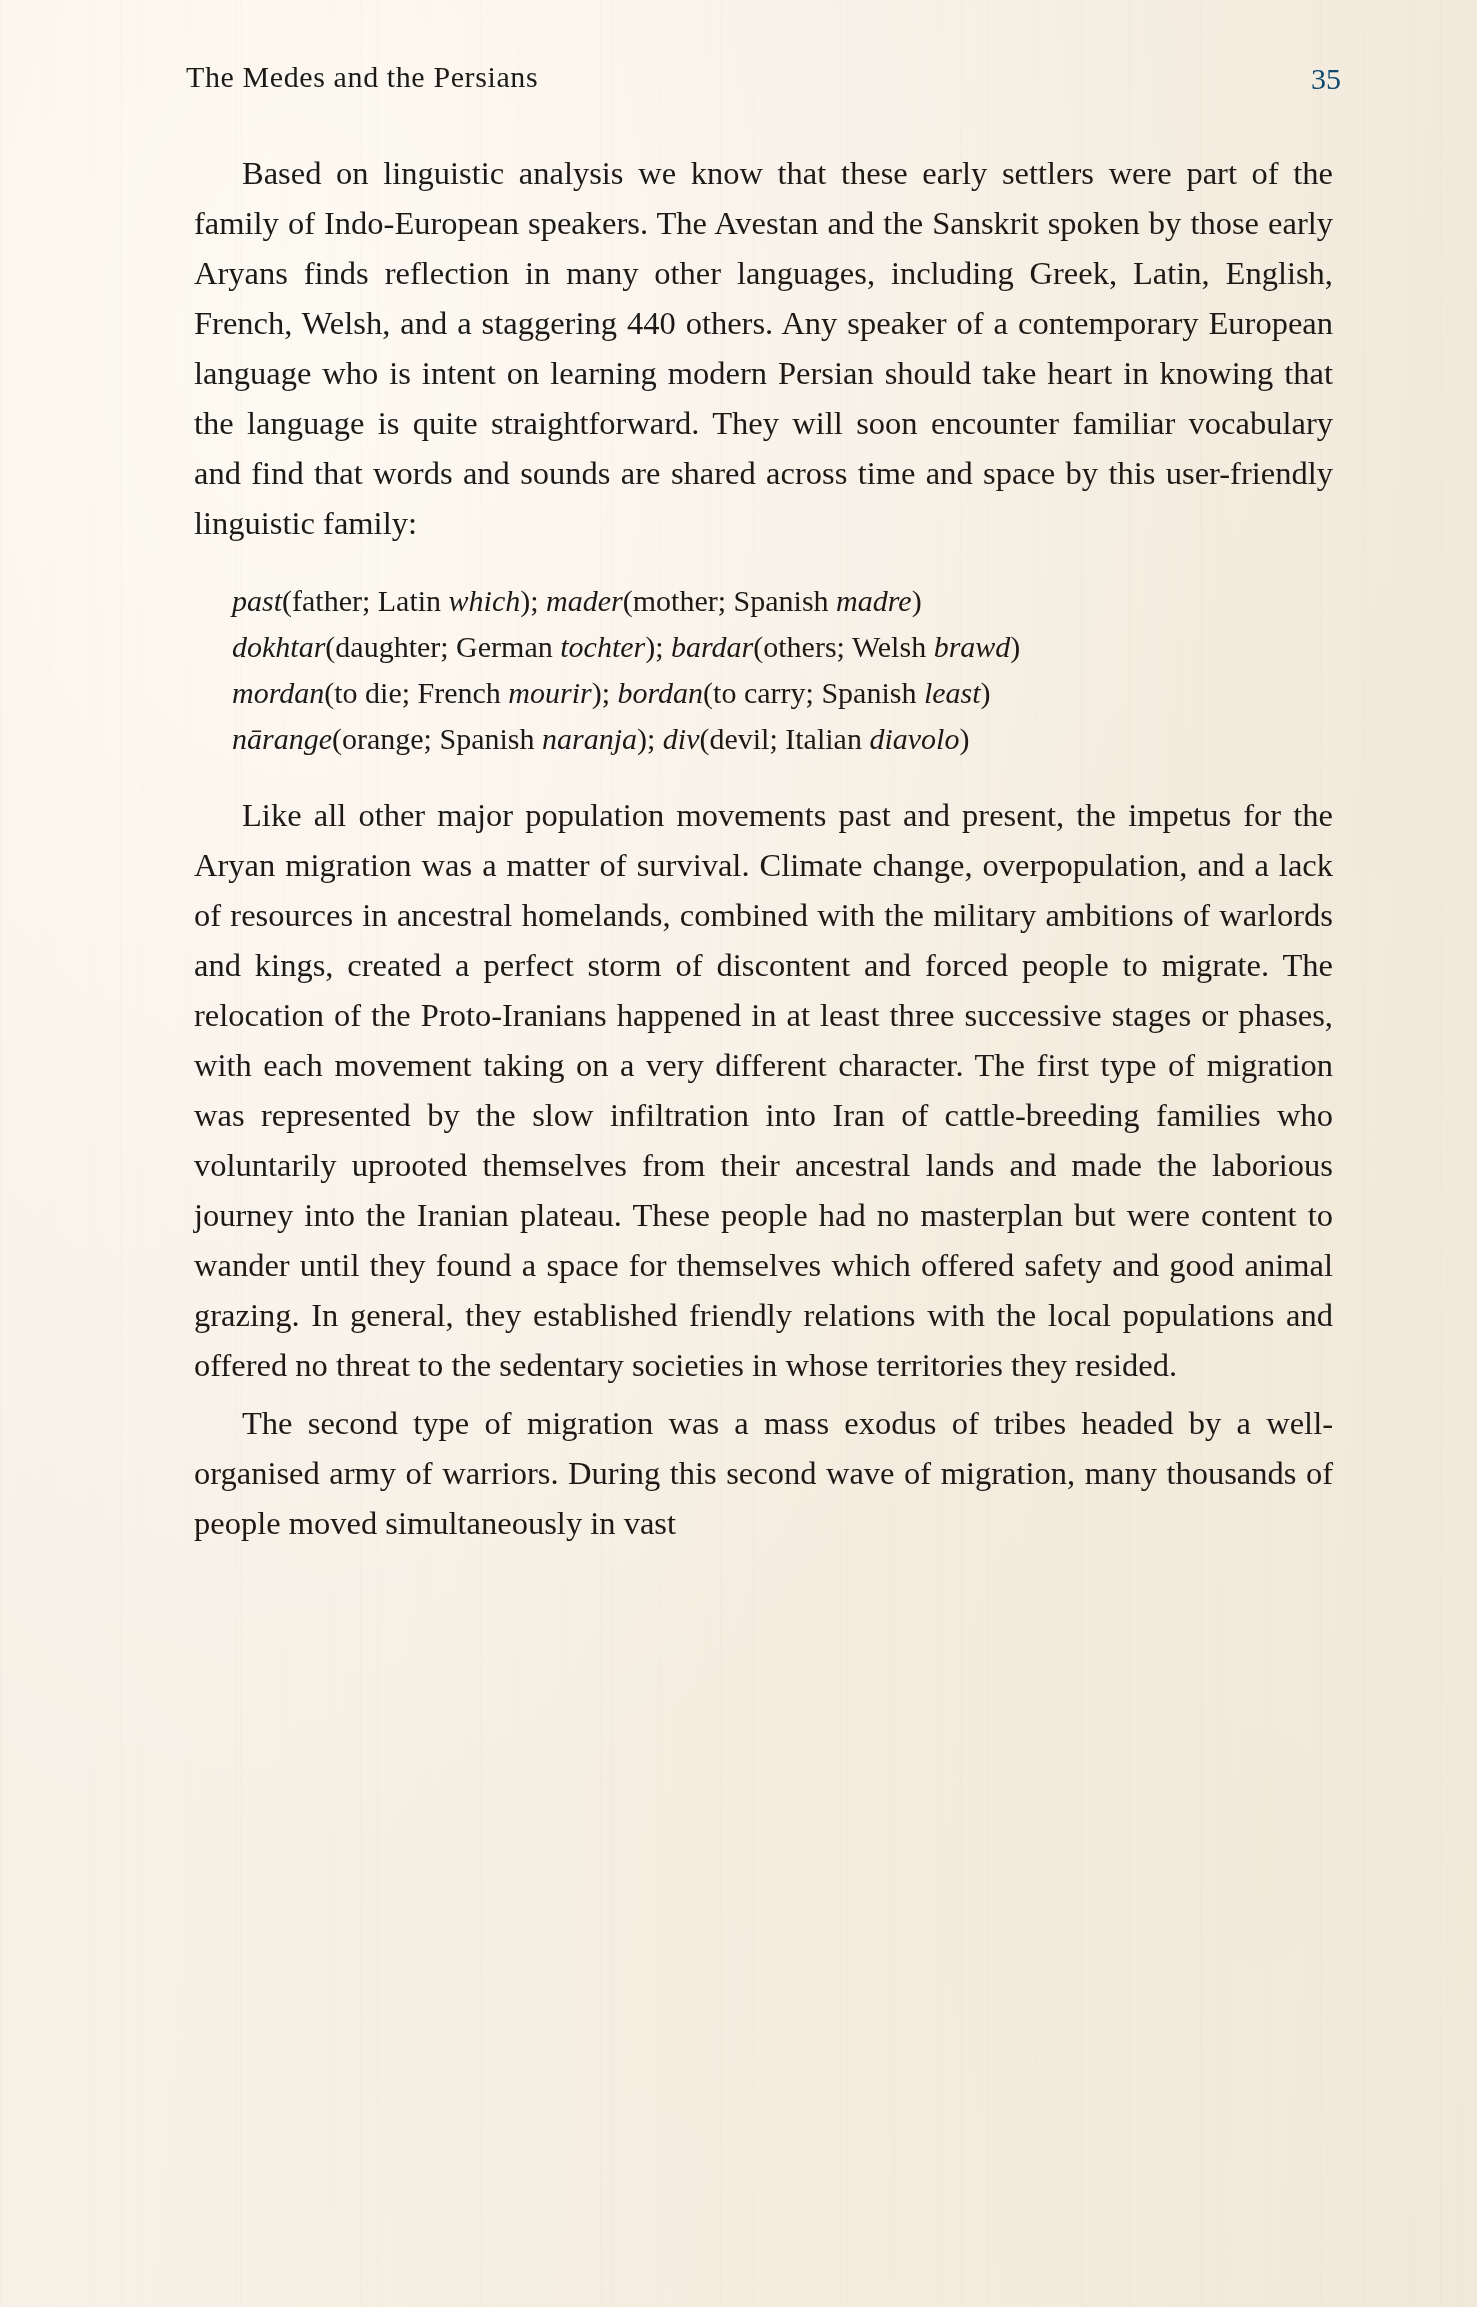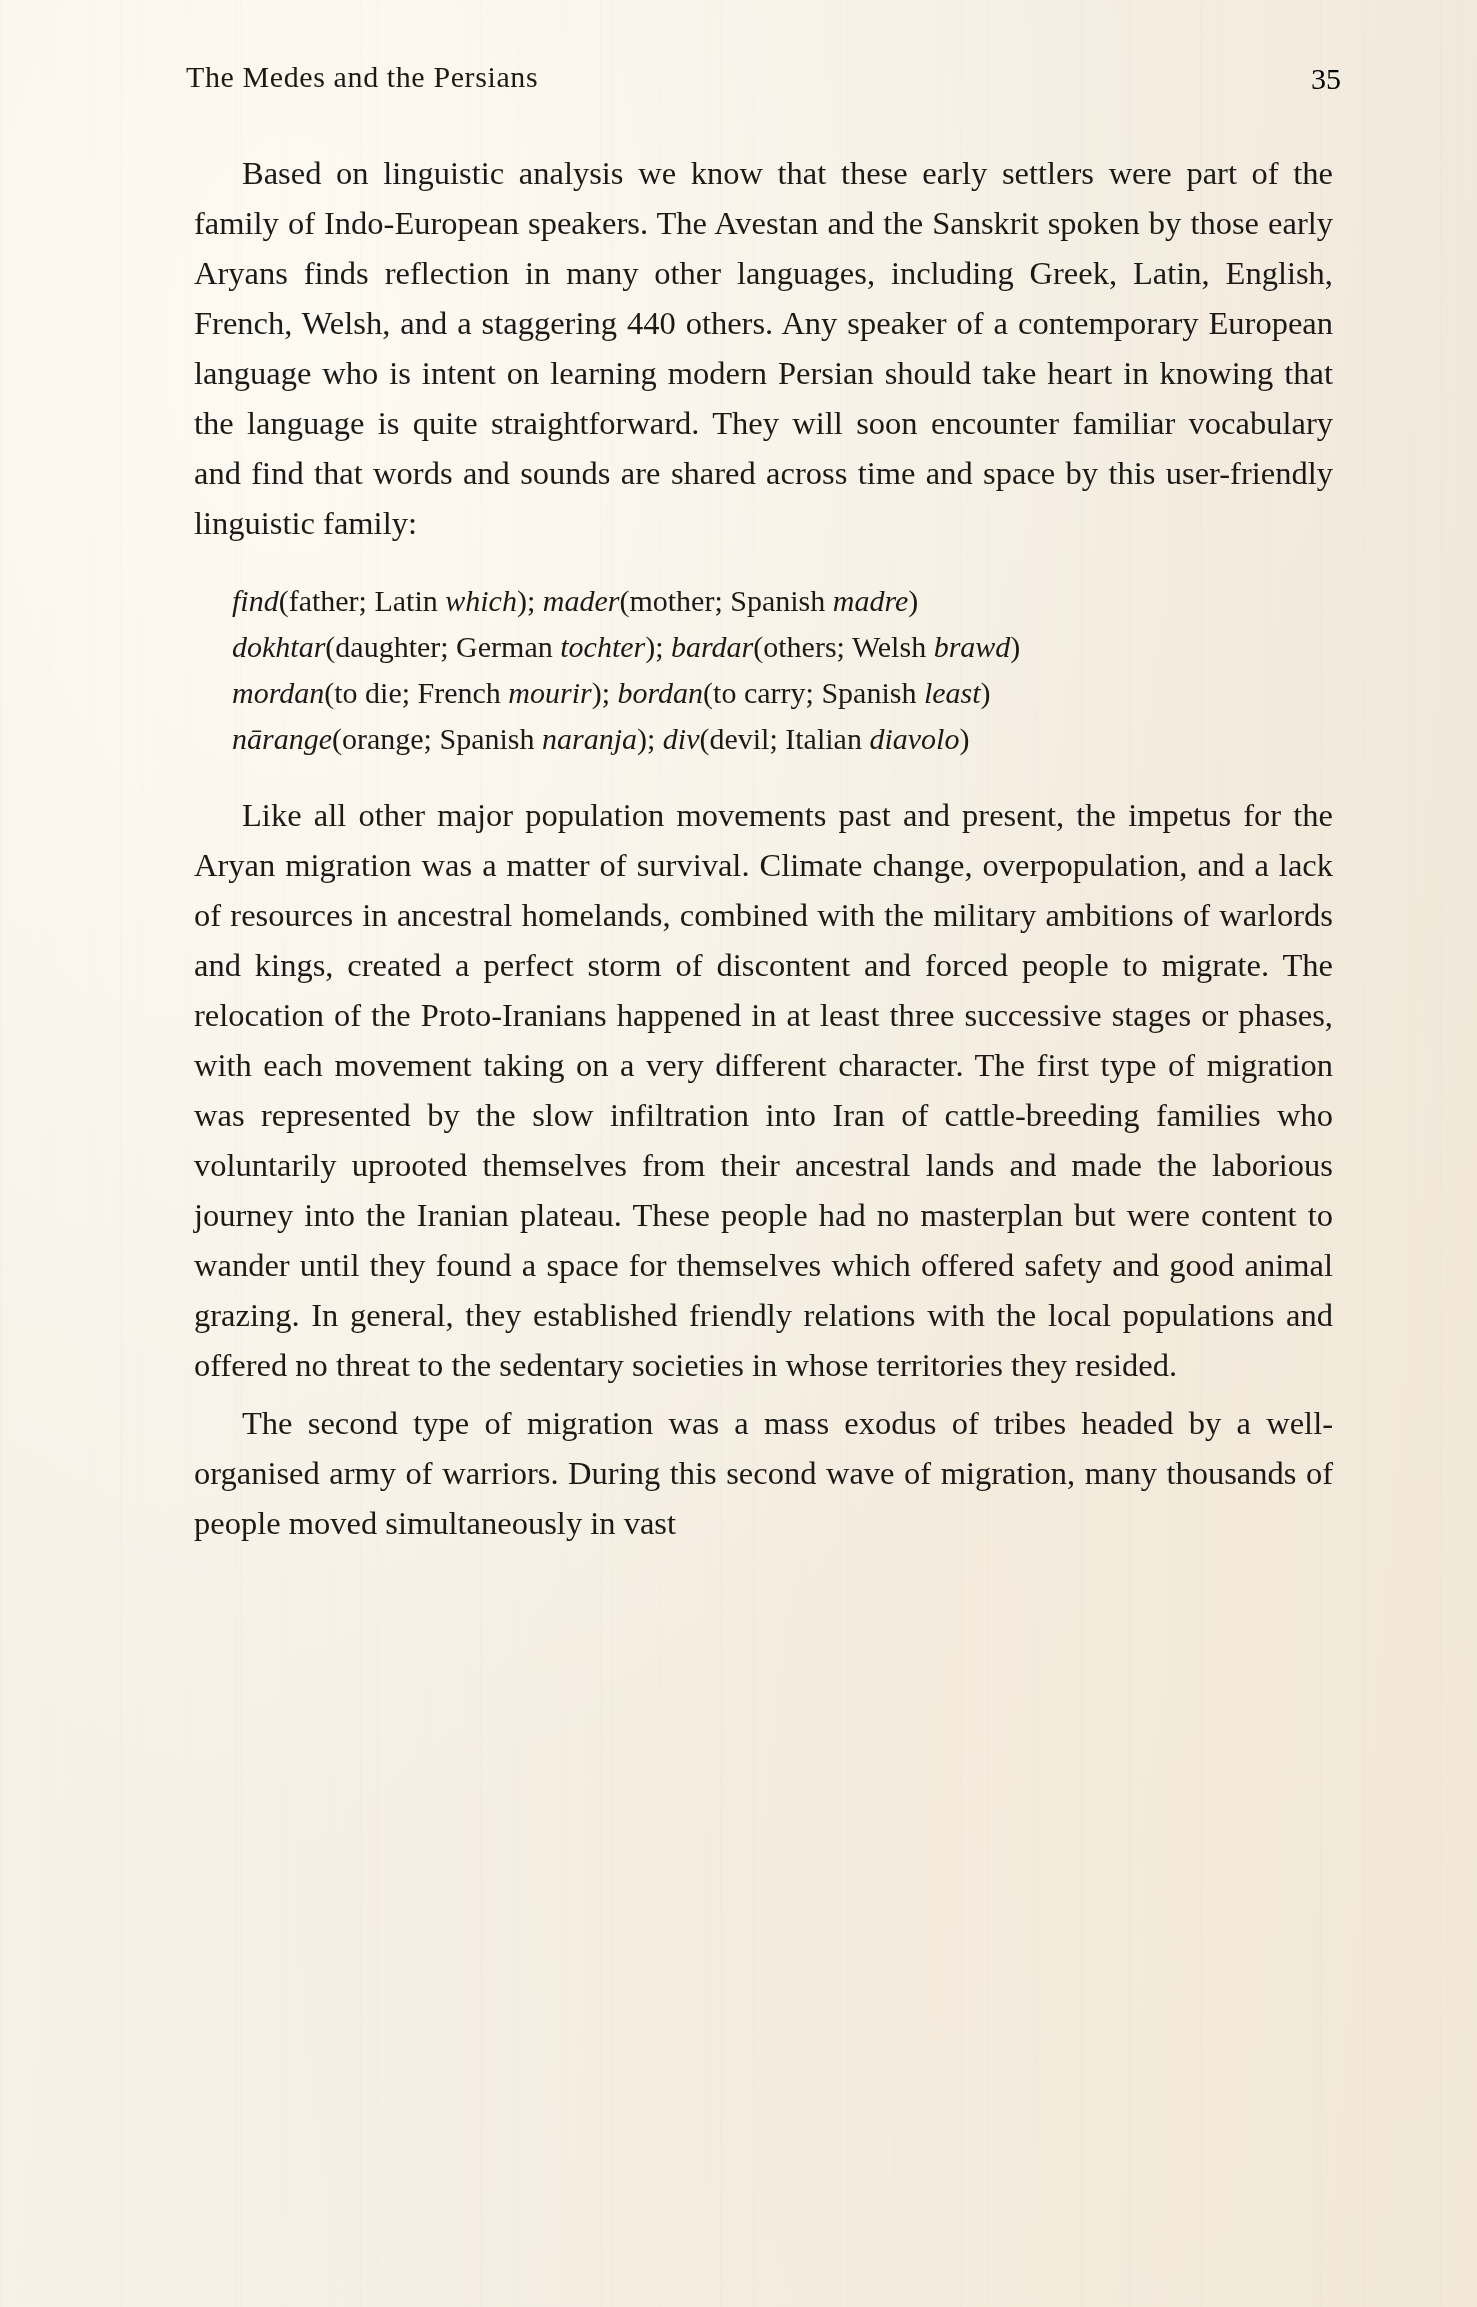--- a/index.html
+++ b/index.html
@@ -55,21 +55,21 @@
   .runhead .title {
     font-size: 30px;
     letter-spacing: 0.6px;
     color: #1d1a16;
   }
   .runhead .folio {
     position: absolute;
     right: 0;
     top: 2px;
     font-size: 30px;
-    color: #000000;
+    color: #0c4a6e;
   }
   p.body {
     font-size: 32.5px;
     line-height: 50px;
     text-align: justify;
     text-justify: inter-word;
     margin: 8px;
     color: #1c1916;
     hyphens: manual;
   }
@@ -101,21 +101,21 @@
 
     <div class="runhead">
       <span class="title">The Medes and the Persians</span>
       <span class="folio">35</span>
     </div>
 
     <p class="body indent">Based on linguistic analysis we know that these early settlers were part of the family of Indo-European speakers. The Avestan and the Sanskrit spoken by those early Aryans finds reflection in many other languages, including Greek, Latin, English, French, Welsh, and a staggering 440 others. Any speaker of a contemporary European language who is intent on learning modern Persian should take heart in knowing that the language is quite straightforward. They will soon encounter familiar vocabulary and find that words and sounds are shared across time and space by this user-friendly linguistic family:</p>
 
     <div class="verse">
       <div>
-        <em>find</em><span>(father; Latin </span><em>which</em><span>);</span>
+        <em>past</em><span>(father; Latin </span><em>which</em><span>);</span>
         <em>mader</em><span>(mother; Spanish </span><em>madre</em><span>)</span>
       </div>
       <div>
         <em>dokhtar</em><span>(daughter; German </span><em>tochter</em><span>);</span>
         <em>bardar</em><span>(others; Welsh </span><em>brawd</em><span>)</span>
       </div>
       <div>
         <em>mordan</em><span>(to die; French </span><em>mourir</em><span>);</span>
         <em>bordan</em><span>(to carry; Spanish </span><em>least</em><span>)</span>
       </div>

